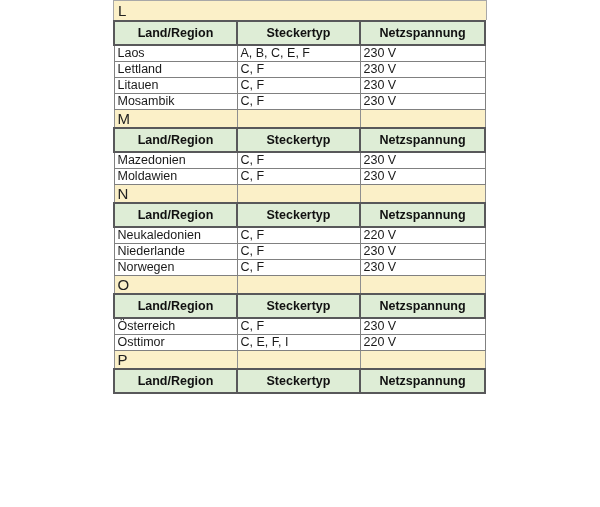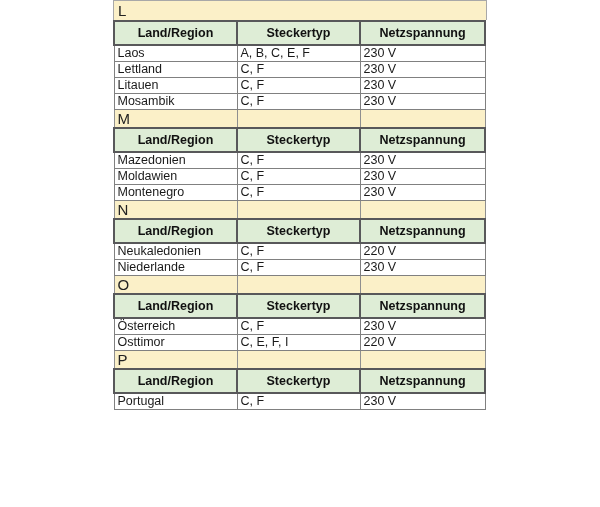--- a/index.html
+++ b/index.html
@@ -130,43 +130,43 @@
       <tr class="data">
         <td>Mazedonien</td>
         <td>C, F</td>
         <td>230 V</td>
       </tr>
       <tr class="data">
         <td>Moldawien</td>
         <td>C, F</td>
         <td>230 V</td>
       </tr>
-      <tr class="data">
-        <td>Montenegro</td>
-        <td>C, F</td>
-        <td>230 V</td>
-      </tr>
 
       <tr class="letter">
         <td>N</td>
         <td></td>
         <td></td>
       </tr>
       <tr class="head">
         <th>Land/Region</th>
         <th>Steckertyp</th>
         <th>Netzspannung</th>
       </tr>
       <tr class="data">
         <td>Neukaledonien</td>
         <td>C, F</td>
         <td>220 V</td>
       </tr>
       <tr class="data">
         <td>Niederlande</td>
+        <td>C, F</td>
+        <td>230 V</td>
+      </tr>
+      <tr class="data">
+        <td>Norwegen</td>
         <td>C, F</td>
         <td>230 V</td>
       </tr>
 
       <tr class="letter">
         <td>O</td>
         <td></td>
         <td></td>
       </tr>
       <tr class="head">
@@ -188,21 +188,16 @@
       <tr class="letter">
         <td>P</td>
         <td></td>
         <td></td>
       </tr>
       <tr class="head">
         <th>Land/Region</th>
         <th>Steckertyp</th>
         <th>Netzspannung</th>
       </tr>
-      <tr class="data">
-        <td>Portugal</td>
-        <td>C, F</td>
-        <td>230 V</td>
-      </tr>
 
     </tbody>
   </table>
 </div>
 
 </body></html>

